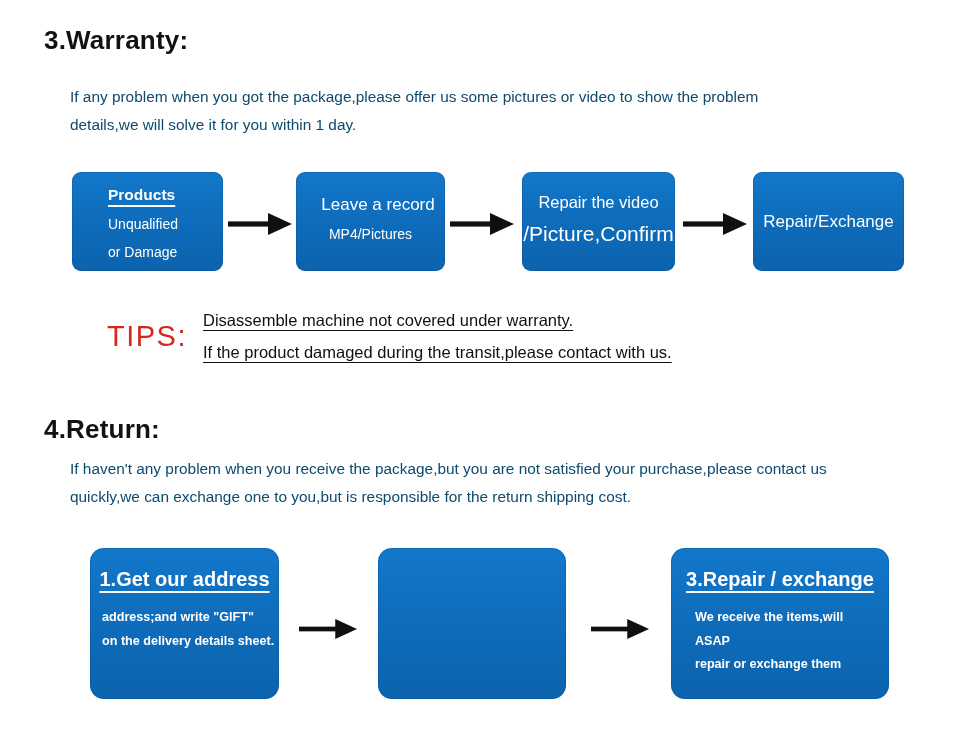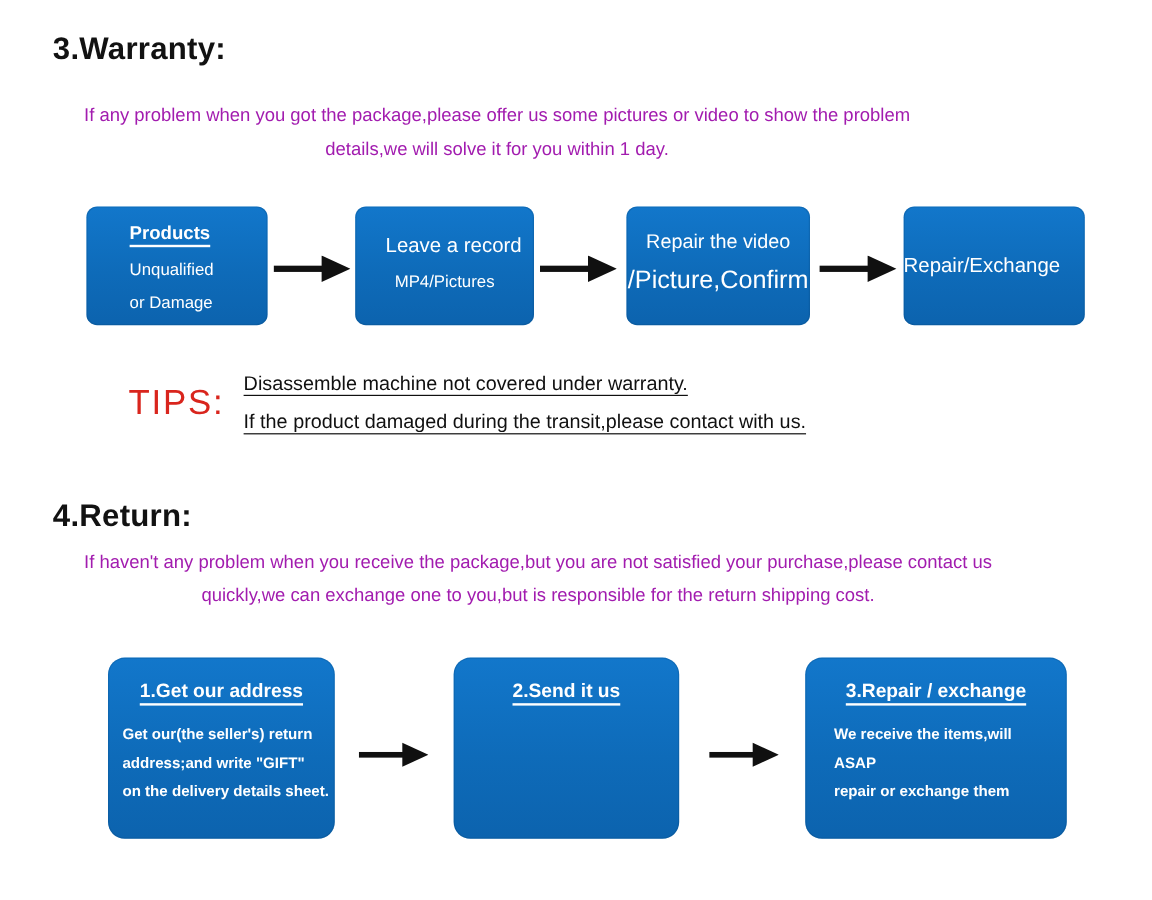--- a/index.html
+++ b/index.html
@@ -5,48 +5,48 @@
   html,body{margin:0;padding:0;background:#ffffff;}
   .canvas{
     position:relative;width:960px;height:750px;background:#ffffff;
     font-family:"Liberation Sans",sans-serif;overflow:hidden;color:#161616;
   }
   
   .sec-heading{position:absolute;font-weight:bold;font-size:26px;color:#121212;letter-spacing:.2px;}
   .pos-warranty-h{left:44px;top:25px;}
   .pos-return-h{left:44px;top:414px;}
   
-  .para{position:absolute;font-size:15.4px;color:#a21caf;line-height:28px;white-space:nowrap;text-align:center;}
+  .para{position:absolute;font-size:15.4px;color:#0c4a6e;line-height:28px;white-space:nowrap;}
   .pos-warranty-p{left:70px;top:83px;}
   .pos-return-p{left:70px;top:455px;}
   
   .fbox{
     position:absolute;color:#ffffff;
     background:linear-gradient(180deg,#1277cb 0%,#0e6bb9 55%,#0c63ae 100%);
     border-radius:9px;box-shadow:0 0 0 1px rgba(9,70,125,.25) inset;
   }
   
   .row1{top:172px;height:99px;}
   .b1{left:72px;width:151px;}
   .b2{left:296px;width:149px;text-align:center;}
   .b3{left:522px;width:153px;text-align:center;}
-  .b4{left:753px;width:151px;display:flex;align-items:center;}
+  .b4{left:753px;width:151px;display:flex;align-items:center;justify-content:center;}
   .b1 .t{margin:14px 0 0 36px;font-size:15.5px;font-weight:bold;text-decoration:underline;text-underline-offset:5px;text-decoration-thickness:1.5px;}
   .b1 .l{margin:12px 0 0 36px;font-size:14px;}
   .b2 .t{margin-top:23px;font-size:17px;padding-left:15px;}
   .b2 .s{margin-top:11px;font-size:14px;}
   .b3 .l1{margin-top:21px;font-size:16.5px;}
   .b3 .l2{margin-top:10px;font-size:21px;}
   .b4 .single{font-size:17px;}
   
   .row2{top:548px;height:151px;border-radius:14px;}
   .c1{left:90px;width:189px;}
   .c2{left:378px;width:188px;}
   .c3{left:671px;width:218px;}
-  .rtitle{margin-top:20px;text-align:center;font-weight:bold;font-size:16px;text-decoration:underline;text-underline-offset:5px;text-decoration-thickness:1.5px;}
+  .rtitle{margin-top:20px;text-align:center;font-weight:bold;font-size:20px;text-decoration:underline;text-underline-offset:5px;text-decoration-thickness:1.5px;}
   .rbody{margin-top:15px;font-weight:bold;font-size:12.6px;line-height:23.5px;white-space:nowrap;}
   .c1 .rbody{margin-left:12px;}
   .c2 .rbody{margin-left:30px;}
   .c3 .rbody{margin-left:24px;}
   
   .arrow{position:absolute;width:64px;height:22px;}
   .a1{left:228px;top:213px;}
   .a2{left:450px;top:213px;}
   .a3{left:681px;top:213px;width:68px;}
   .a4{left:299px;top:618px;width:58px;}
@@ -117,35 +117,33 @@
 
   <div class="sec-heading pos-return-h">4.Return:</div>
   <div class="para pos-return-p">
     <div>If haven't any problem when you receive the package,but you are not satisfied your purchase,please contact us</div>
     <div>quickly,we can exchange one to you,but is responsible for the return shipping cost.</div>
   </div>
 
   <div class="fbox row2 c1">
     <div class="rtitle">1.Get our address</div>
     <div class="rbody">
-      <div>Get our(the seller's) return</div>
       <div>address;and write "GIFT"</div>
       <div>on the delivery details sheet.</div>
     </div>
   </div>
 
   <div class="arrow a4">
     <svg viewBox="0 0 64 22" xmlns="http://www.w3.org/2000/svg">
         <rect x="0" y="8.4" width="42" height="5.2" fill="#101010"></rect>
         <polygon points="40,0 64,11 40,22" fill="#101010"></polygon>
       </svg>
   </div>
 
   <div class="fbox row2 c2">
-    <div class="rtitle">2.Send it us</div>
   </div>
 
   <div class="arrow a5">
     <svg viewBox="0 0 64 22" xmlns="http://www.w3.org/2000/svg">
         <rect x="0" y="8.4" width="42" height="5.2" fill="#101010"></rect>
         <polygon points="40,0 64,11 40,22" fill="#101010"></polygon>
       </svg>
   </div>
 
   <div class="fbox row2 c3">

